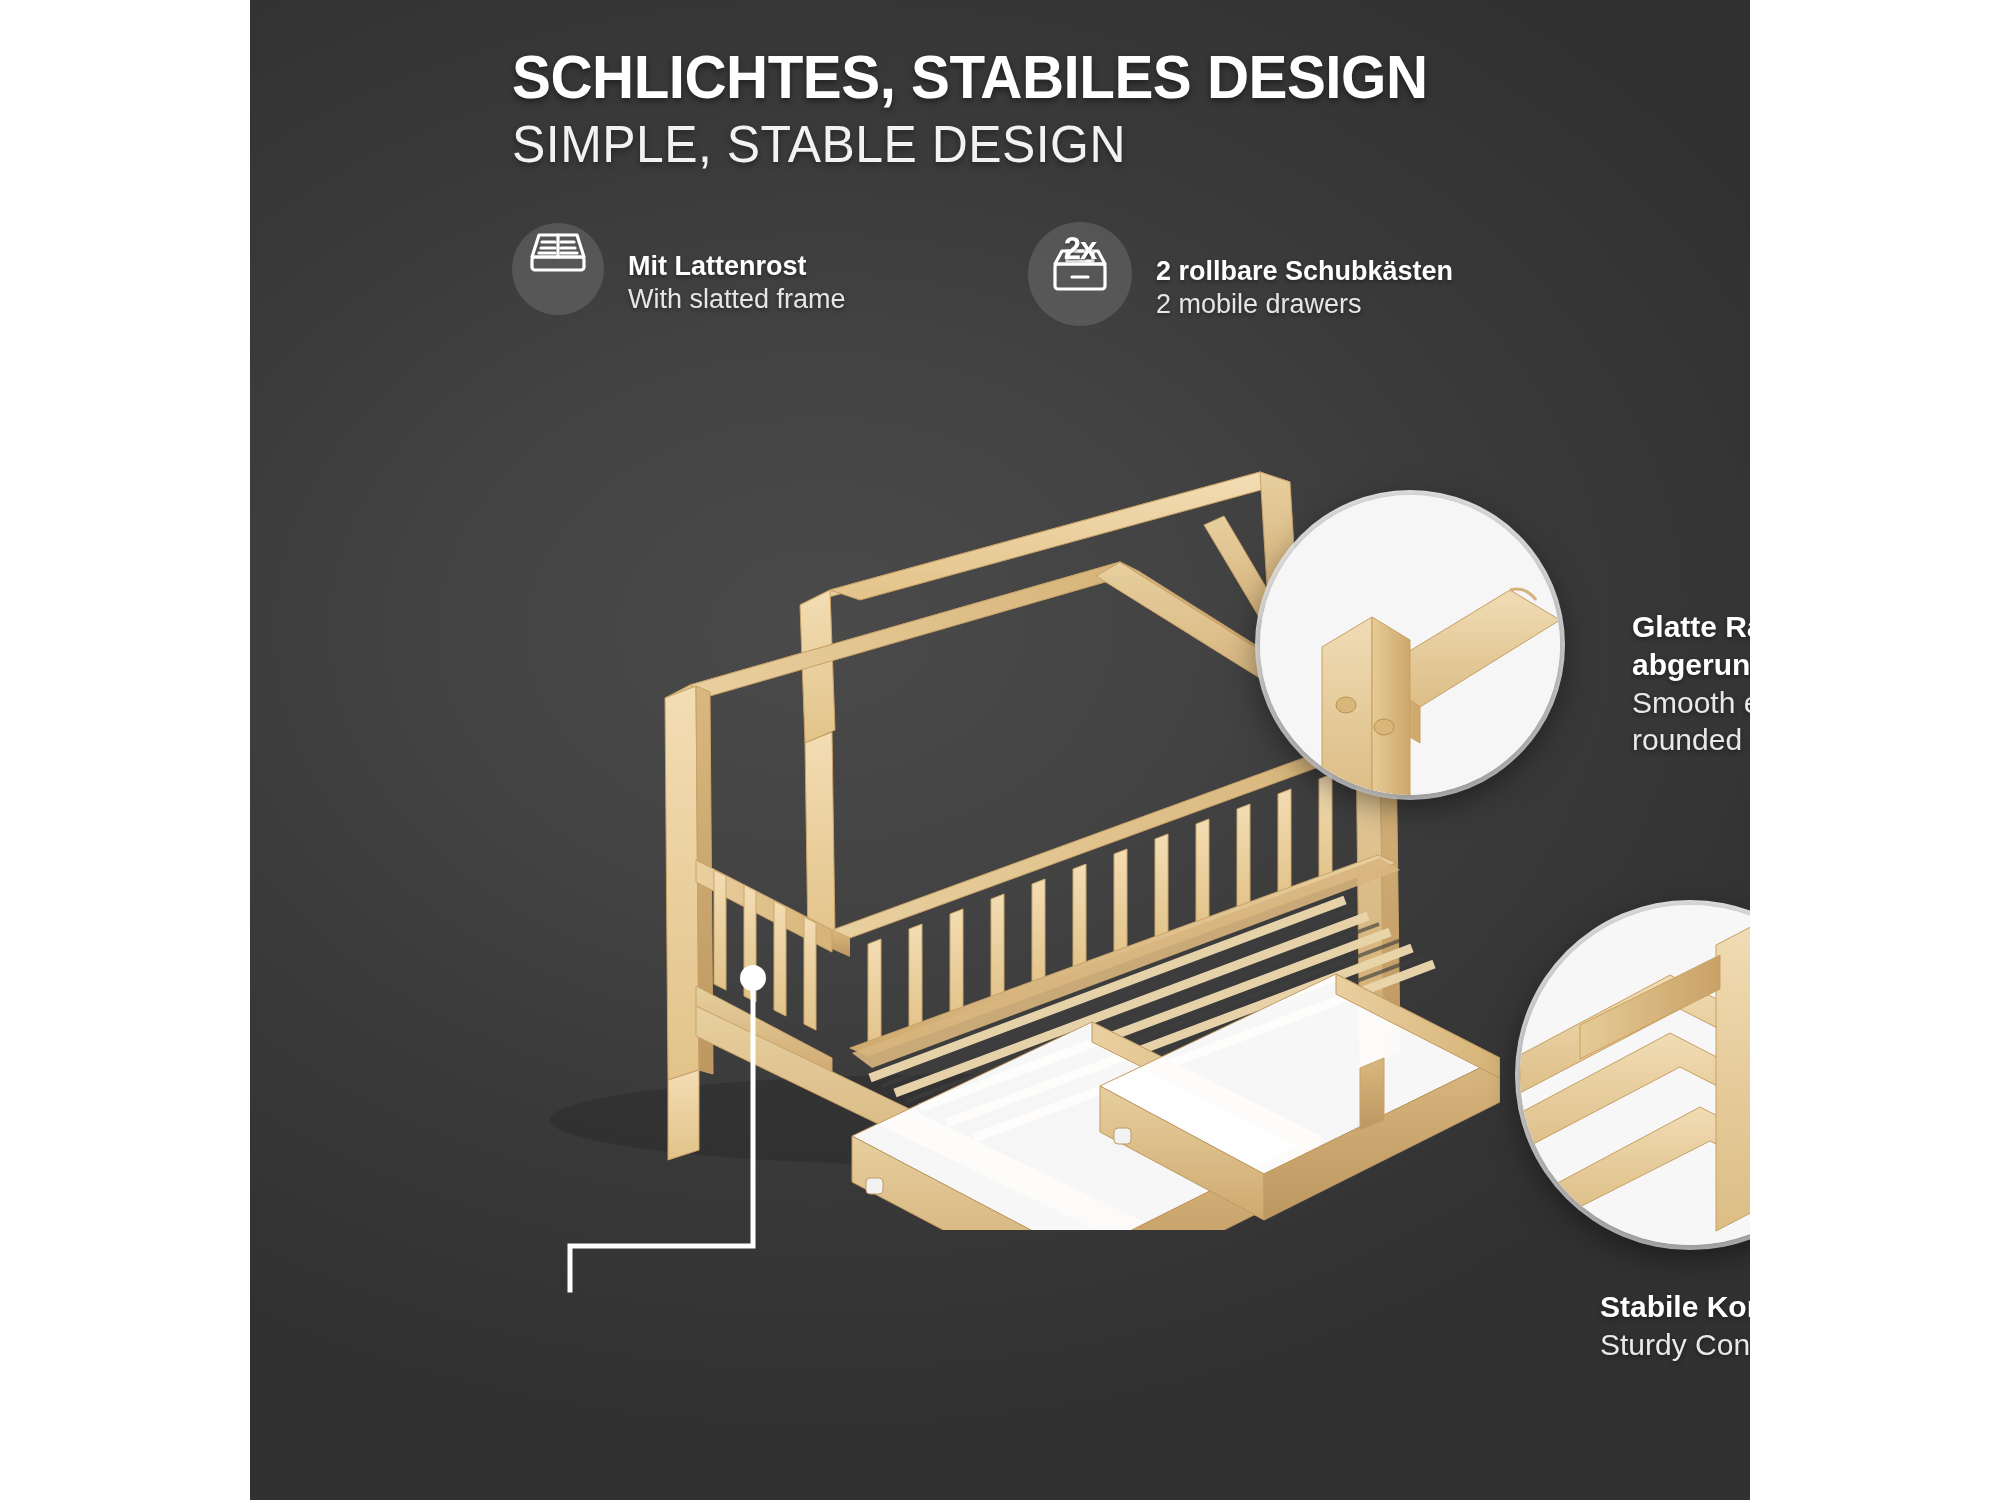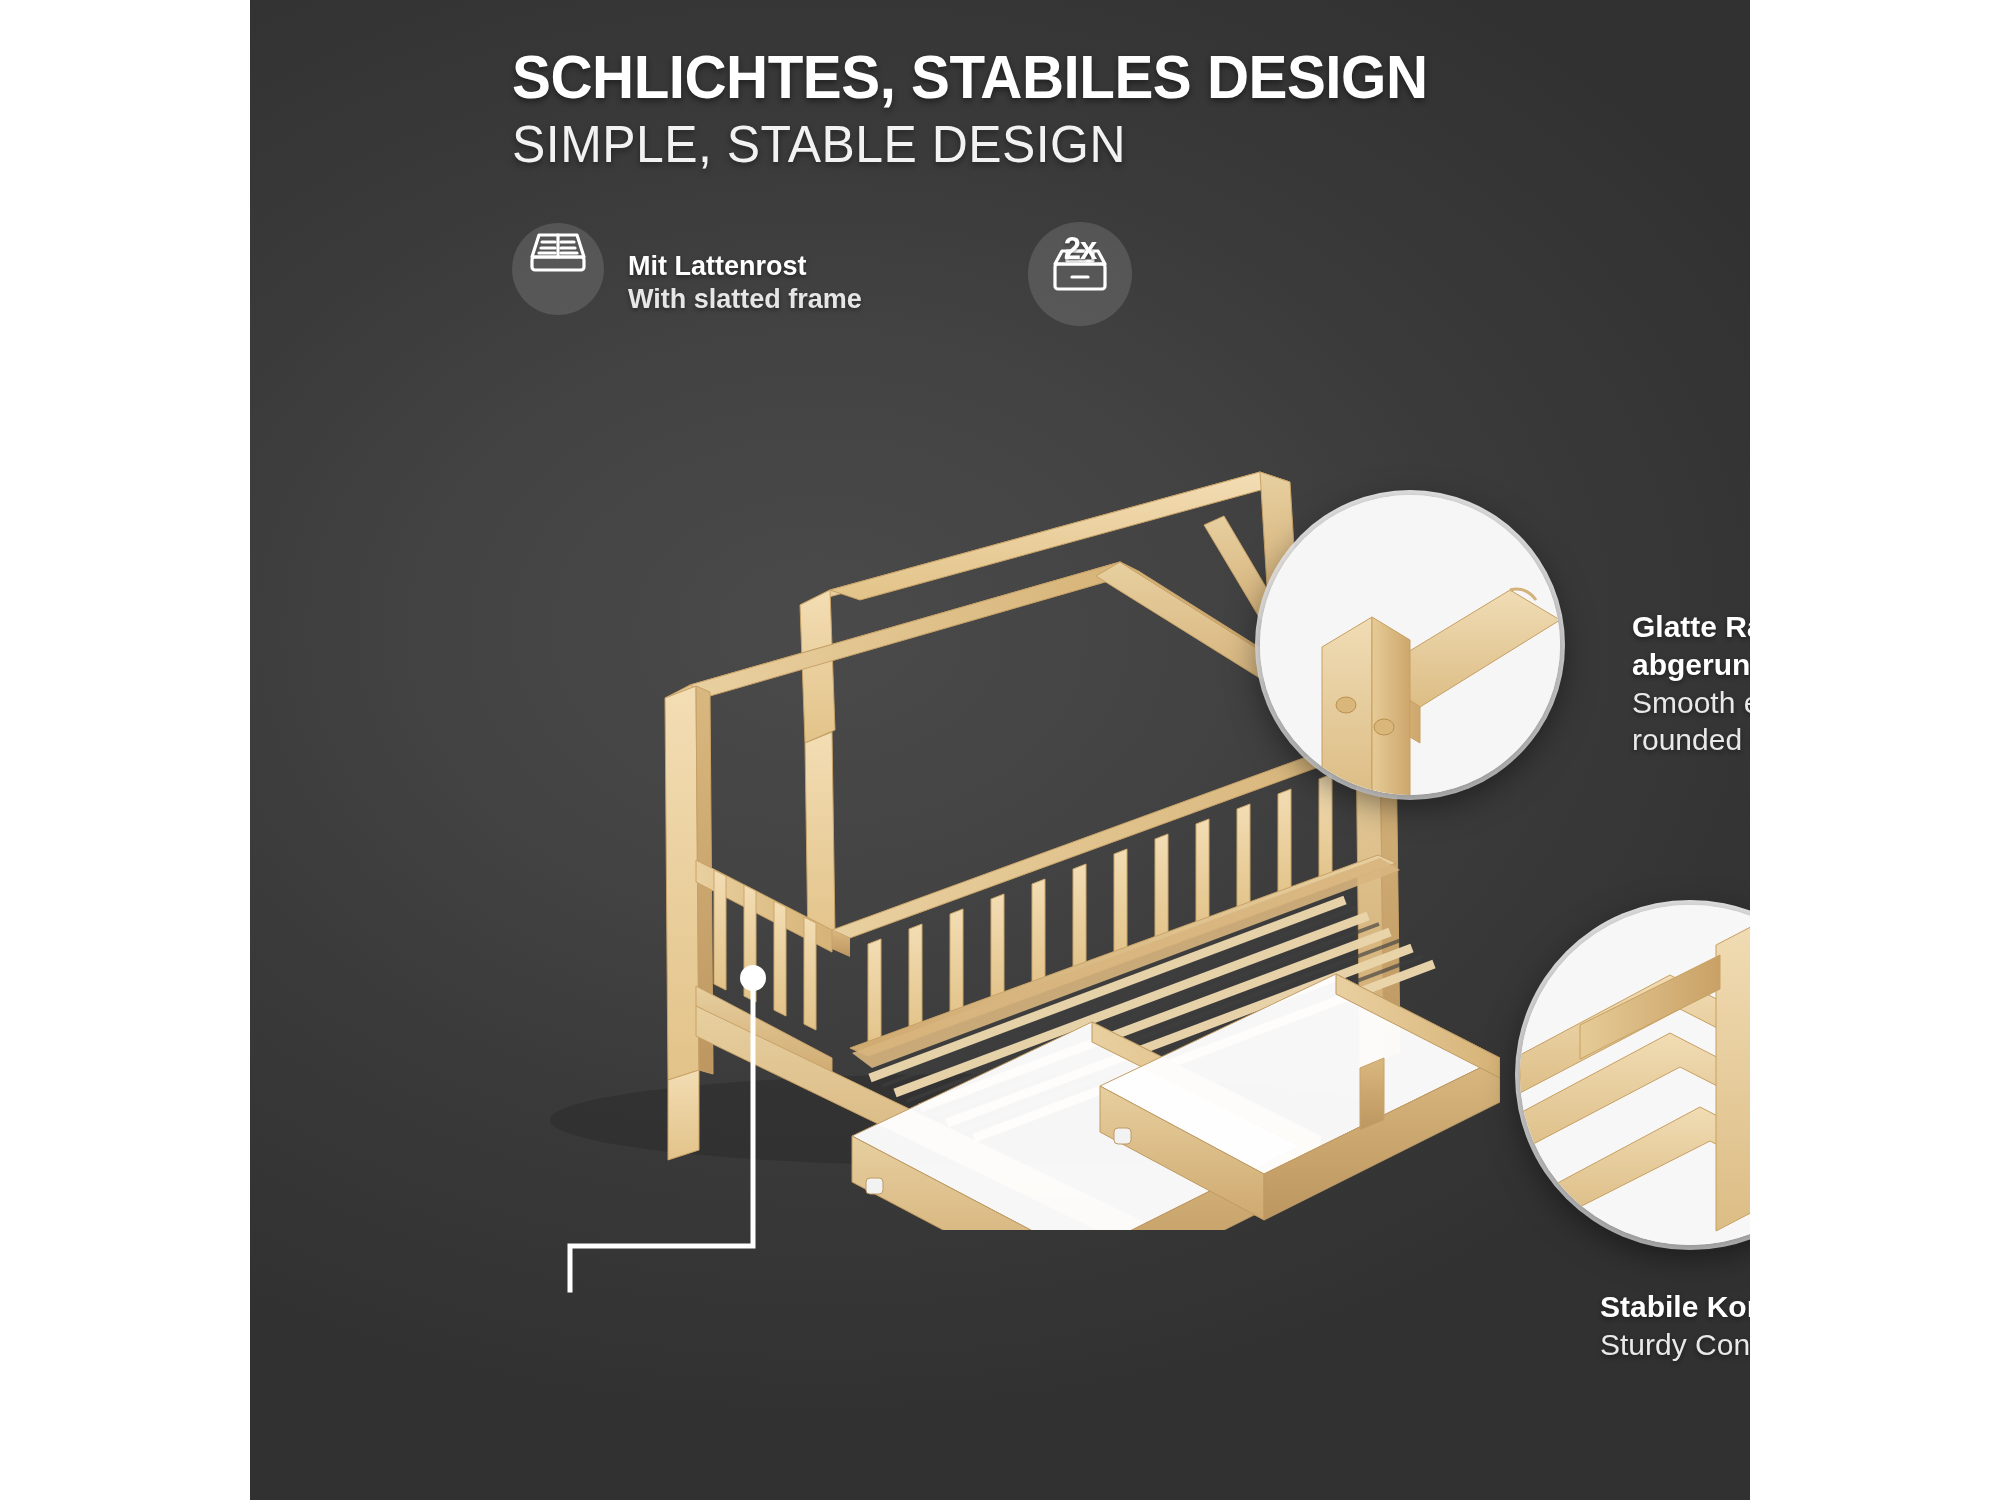--- a/index.html
+++ b/index.html
@@ -34,22 +34,22 @@
   .feature{position:absolute;display:flex;align-items:center;}
   .fcircle{
     width:92px;height:92px;border-radius:50%;
     background:rgba(255,255,255,.13);
     display:flex;align-items:flex-start;justify-content:center;flex:0 0 auto;
     position:relative;
   }
   .ftext{margin-left:24px;}
   .ft-de{color:#ffffff;font-size:27px;font-weight:700;line-height:1.24;
          text-shadow:0 2px 4px rgba(0,0,0,.4);white-space:nowrap;margin-top:28px;}
-  .ft-en{color:#e6e6e6;font-size:27px;font-weight:700;line-height:1.24;
-         text-shadow:0 2px 4px rgba(0,0,0,.4);white-space:nowrap;text-align:right;}
+  .ft-en{color:#e6e6e6;font-size:27px;font-weight:400;line-height:1.24;
+         text-shadow:0 2px 4px rgba(0,0,0,.4);white-space:nowrap;}
 
   .f-slat{left:262px;top:222px;}
   .f-draw{left:778px;top:222px;}
   .f-shield{left:272px;top:1278px;}
 
   .fcircle.big{width:104px;height:104px;}
 
   .badge2x{
     position:absolute;top:9px;left:0;width:100%;text-align:center;
     color:#fff;font-size:31px;font-weight:700;letter-spacing:-1px;
@@ -308,20 +308,24 @@
         <div class="badge2x">2x</div>
         <svg width="62" height="44" viewBox="0 0 62 44" style="margin-top:26px">
           <g fill="none" stroke="#ffffff" stroke-width="3.2" stroke-linejoin="round" stroke-linecap="round">
             <path d="M13,3 L49,3 L56,16 L6,16 Z"></path>
             <rect x="18" y="3" width="26" height="10"></rect>
             <rect x="6" y="16" width="50" height="25" rx="3"></rect>
             <line x1="23" y1="29" x2="39" y2="29"></line>
           </g>
         </svg>
       </div>
+      <div class="ftext">
+        <div class="ft-de">2 rollbare Schubkästen</div>
+        <div class="ft-en">2 mobile drawers</div>
+      </div>
     </div>
 
 
     <div class="callout-text co-edges">
       <div class="co-de">Glatte Ränder und</div>
       <div class="co-de">abgerundete Ecken</div>
       <div class="co-en">Smooth edges and</div>
       <div class="co-en">rounded corners</div>
     </div>
 

